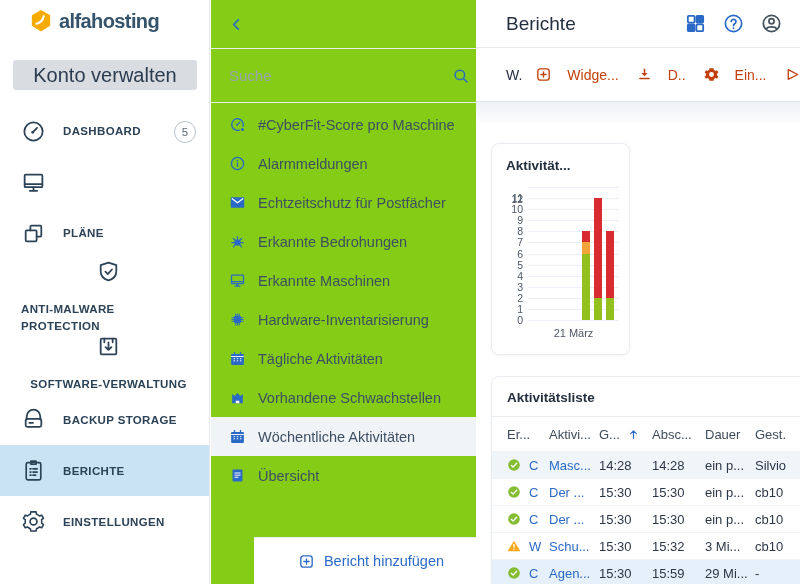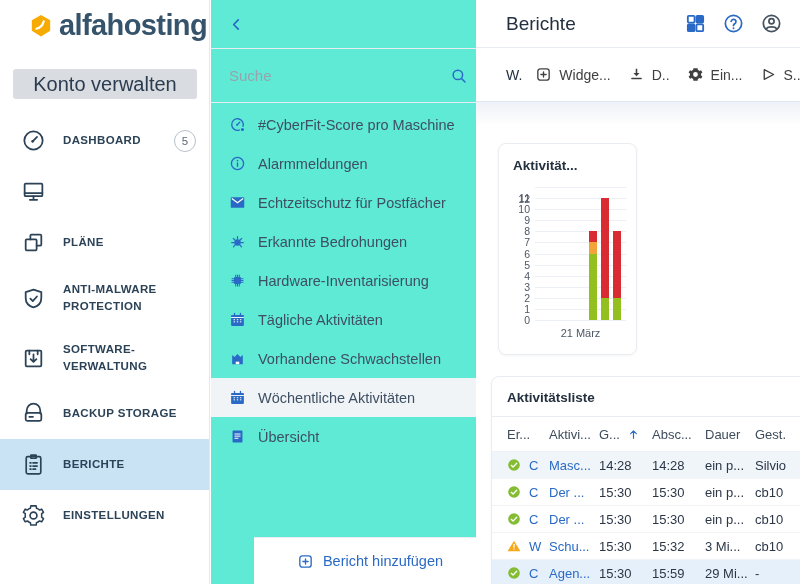--- a/index.html
+++ b/index.html
@@ -5,32 +5,32 @@
   * { margin:0; padding:0; box-sizing:border-box; }
   html,body { width:800px; height:584px; overflow:hidden; }
   body { position:relative; background:#fff; font-family:"Liberation Sans","DejaVu Sans",sans-serif; color:#2b3c50; }
   .icon { display:inline-flex; align-items:center; justify-content:center; }
   .icon svg { display:block; }
 
   
   .sidebar { position:absolute; left:0; top:0; width:210px; height:584px; background:#fff; border-right:1px solid #e4e8ed; }
   .logo-row { display:flex; align-items:center; gap:7px; padding:9px 0 0 30px; }
   .logo-mark svg { width:22px; height:24px; }
-  .brand-text { font-size:29px; font-weight:700; color:#35536b; letter-spacing:-0.6px; }
+  .brand-text { font-size:20px; font-weight:700; color:#35536b; letter-spacing:-0.6px; }
   .account-btn { display:flex; align-items:center; justify-content:center; margin:27px 13px 0 13px; height:30px; width:184px; background:#d9dcE0; border:none; border-radius:3px; font-size:20px; color:#2b3c50; cursor:pointer; font-family:inherit; }
   .nav { margin-top:16px; }
   .nav-item { display:flex; align-items:center; gap:17px; padding:0 13px 0 21px; min-height:51px; cursor:pointer; }
-  .nav-item.two { min-height:60px; }
+  .nav-item.two { min-height:60px;flex-direction:column; }
   .nav-item.active { background:#c9e3f5; }
   .nav-item .icon svg { width:25px; height:25px; color:#2b4257; }
   .nav-label { flex:1; font-size:11.5px; font-weight:700; color:#2b4257; letter-spacing:.35px; line-height:1.45; }
   .badge { width:22px; height:22px; border:1px solid #b9c1cb; border-radius:50%; display:flex; align-items:center; justify-content:center; font-size:11.5px; color:#5d6a77; background:#fff; flex:none; }
 
   
-  .middle { position:absolute; left:211px; top:0; width:279px; height:584px; background:#5eead4; border-right:4px solid #b91c1c; }
+  .middle { position:absolute; left:211px; top:0; width:279px; height:584px; background:#84cc16; border-right:2px solid #b91c1c; }
   .back-row { height:49px; border-bottom:1px solid #e9edf1; display:flex; align-items:center; padding-left:17px; }
   .back-row .icon { cursor:pointer; }
   .back-row .icon svg { width:17px; height:17px; color:#2a6ac6; }
   .search-row { height:54px; border-bottom:1px solid #e9edf1; display:flex; align-items:center; padding:0 18px; gap:8px; }
   .search-input { flex:1; border:none; outline:none; font-size:15px; color:#3e4f63; background:transparent; font-family:inherit; }
   .search-input::placeholder { color:#99a3ae; }
   .search-row .icon svg { width:18px; height:18px; color:#2a6ac6; }
   .report-list { padding-top:2px; }
   .report-item { height:39px; display:flex; align-items:center; gap:12px; padding-left:18px; font-size:14.5px; color:#3e4f63; cursor:pointer; }
   .report-item.selected { background:#f1f4f7; }
@@ -41,28 +41,28 @@
   
   .main { position:absolute; left:476px; top:0; right:0; height:584px; background:#fff; overflow:hidden; }
   .main-header { height:48px; border-bottom:1px solid #e7ebf0; display:flex; align-items:center; padding:0 17px 0 30px; }
   .main-title { flex:1; font-size:19px; color:#24303f; }
   .header-icons { display:flex; align-items:center; gap:15px; }
   .header-icons .icon { cursor:pointer; }
   .header-icons .icon svg { width:23px; height:23px; }
   .i-blue { color:#2a6ac6; } .i-dark { color:#45525f; }
   .toolbar { height:54px; border-bottom:1px solid #dee6f0; display:flex; align-items:center; padding-left:30px; font-size:14px; }
   .tb-name { color:#24303f; margin-right:13px; }
-  .tb-btn { display:flex; align-items:center; gap:7px; color:#404040; cursor:pointer; margin-right:17px; white-space:nowrap; }
+  .tb-btn { display:flex; align-items:center; gap:15px; color:#c2410c; cursor:pointer; margin-right:17px; white-space:nowrap; }
   .tb-btn svg { width:17px; height:17px; }
   .shade { height:22px; background:linear-gradient(#eef1f7,#fefefe); }
   .content { position:relative; height:460px; }
   .card { position:absolute; background:#fff; border:1px solid #e9edf2; border-radius:8px; box-shadow:0 1px 3px rgba(30,50,80,.05); }
 
   
-  .chart-card { left:15px; top:19px; width:139px; height:212px; padding:14px 10px 0 14px;margin-left:7px; }
+  .chart-card { left:15px; top:19px; width:139px; height:212px; padding:14px 10px 0 14px; }
   .chart-title { font-size:13.5px; font-weight:700; color:#24303f; margin-bottom:14px; white-space:nowrap; overflow:hidden; }
   .chart-wrap { display:flex; }
   .y-axis { width:22px; position:relative; height:133px; flex:none; }
   .y-label { position:absolute; right:5px; transform:translateY(-50%); font-size:10.5px; color:#4d5765; }
   .plot { position:relative; flex:1; height:133px; }
   .gridline { position:absolute; left:0; right:0; height:1px; background:#edeff6; }
   .bar { position:absolute; bottom:0; width:8px; display:flex; flex-direction:column-reverse; }
   .x-label { text-align:center; padding-left:22px; margin-top:7px; font-size:11px; color:#4d5765; }
 
   
@@ -231,20 +231,29 @@
     <span>Echtzeitschutz für Postfächer</span>
   </div>
   <div class="report-item">
     <span class="icon">
           <svg viewBox="0 0 24 24" fill="none" stroke="currentColor" stroke-linecap="round" stroke-linejoin="round" stroke-width="1.7">
             <circle cx="12" cy="13.5" r="4.6" fill="currentColor" stroke="none"></circle>
             <path d="M12 8.5V5M8.7 10.2L6 7.5M15.3 10.2L18 7.5M7.3 13.5H3.8M20.2 13.5h-3.5M8.7 16.8L6.3 19.6M15.3 16.8l2.4 2.8"></path>
           </svg>
         </span>
     <span>Erkannte Bedrohungen</span>
+  </div>
+  <div class="report-item">
+    <span class="icon">
+          <svg viewBox="0 0 24 24" fill="none" stroke="currentColor" stroke-linecap="round" stroke-linejoin="round" stroke-width="1.7">
+            <rect x="3.5" y="4.5" width="17" height="12" rx="1"></rect>
+            <path d="M3.5 13.5h17M12 16.5V20M8.5 20h7"></path>
+          </svg>
+        </span>
+    <span>Erkannte Maschinen</span>
   </div>
   <div class="report-item">
     <span class="icon">
           <svg viewBox="0 0 24 24" fill="none" stroke="currentColor" stroke-linecap="round" stroke-linejoin="round" stroke-width="1.5">
             <rect x="7" y="7" width="10" height="10" rx="1.5" fill="currentColor" stroke="none"></rect>
             <path d="M9.5 6.8V4.2M12 6.8V4.2M14.5 6.8V4.2M9.5 19.8v-2.6M12 19.8v-2.6M14.5 19.8v-2.6M6.8 9.5H4.2M6.8 12H4.2M6.8 14.5H4.2M19.8 9.5h-2.6M19.8 12h-2.6M19.8 14.5h-2.6"></path>
           </svg>
         </span>
     <span>Hardware-Inventarisierung</span>
   </div>

